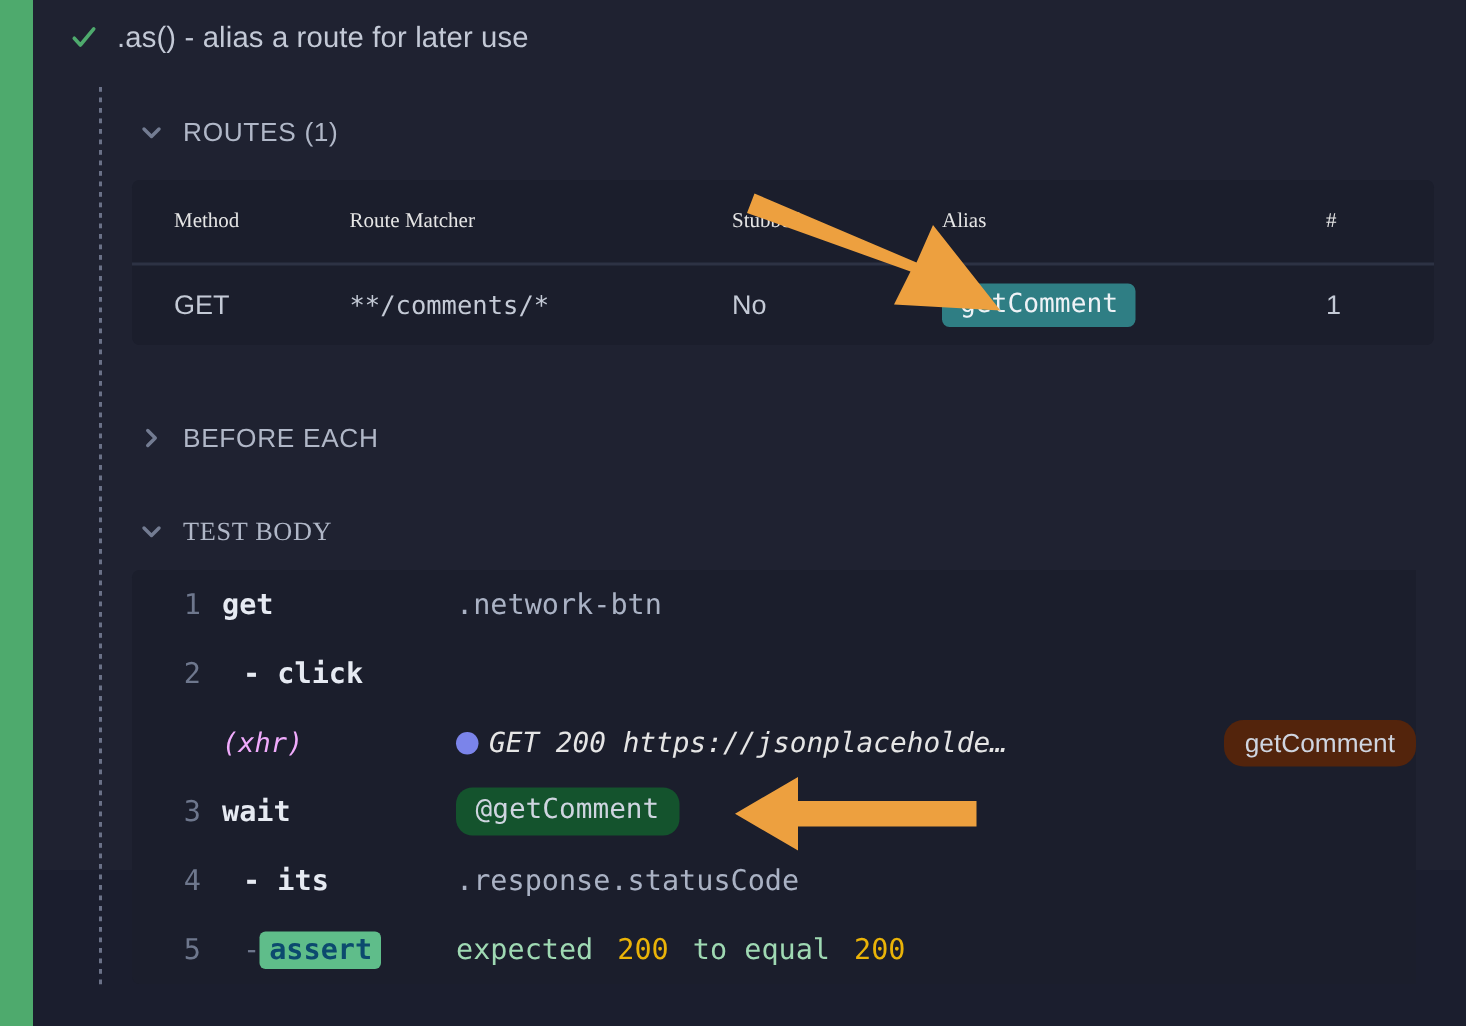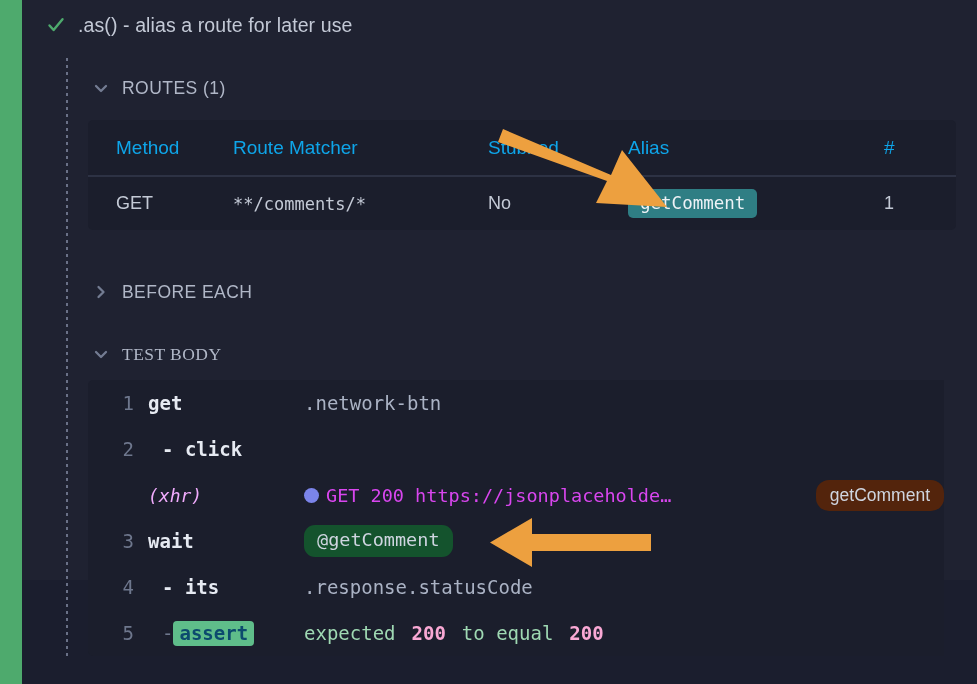--- a/index.html
+++ b/index.html
@@ -99,22 +99,23 @@
     border-radius: 5px;
     overflow: hidden;
   }
   .routes-row {
     display: flex;
     align-items: center;
     height: 55px;
     box-sizing: border-box;
   }
   .routes-row.head {
-    color: #0ea5e9;
-    font-size: 19px;
+    color: #e5e5e5;
+    font-size: 14px;
+    font-family: Liberation Serif, serif;
   }
   .routes-row.body {
     color: #c4cad6;
     font-size: 18px;
     border-top: 2px solid #2d3244;
   }
   .c-method { width: 145px; padding-left: 28px; box-sizing: border-box; }
   .c-matcher { width: 255px; }
   .c-stubbed { width: 140px; }
   .c-alias { flex: 1 1 auto; }
@@ -178,21 +179,22 @@
   }
   .msg {
     flex: 1 1 auto;
     color: #aab2c4;
     font-size: 19px;
     white-space: nowrap;
     display: flex;
     align-items: center;
   }
   .msg.xhr-msg {
-    color: #d946ef;
+    font-style: italic;
+    color: #e5e5e5;
     font-size: 18.5px;
   }
   .dot {
     display: inline-block;
     width: 15px; height: 15px;
     border-radius: 50%;
     background: #7b84ea;
     margin-right: 7px;
     flex: 0 0 auto;
   }
@@ -225,21 +227,21 @@
     display: inline-block;
     background: #5fbd8a;
     color: #0c4a6e;
     font-weight: bold;
     font-size: 19px;
     border-radius: 4px;
     padding: 1px 6px 2px 6px;
     font-family: "DejaVu Sans Mono", "Liberation Mono", monospace;
   }
   .assert-msg { color: #9fd9b3; gap: 16px; }
-  .assert-msg b { color: #f9a8d4; font-weight: bold; }
+  .assert-msg b { color: #eab308; font-weight: normal; }
 
   
   .arrow-svg {
     position: absolute;
     pointer-events: none;
   }
   #arrow-1 { left: 495px; top: 125px; }
   #arrow-2 { left: 485px; top: 515px; }
 </style>
 </head>

